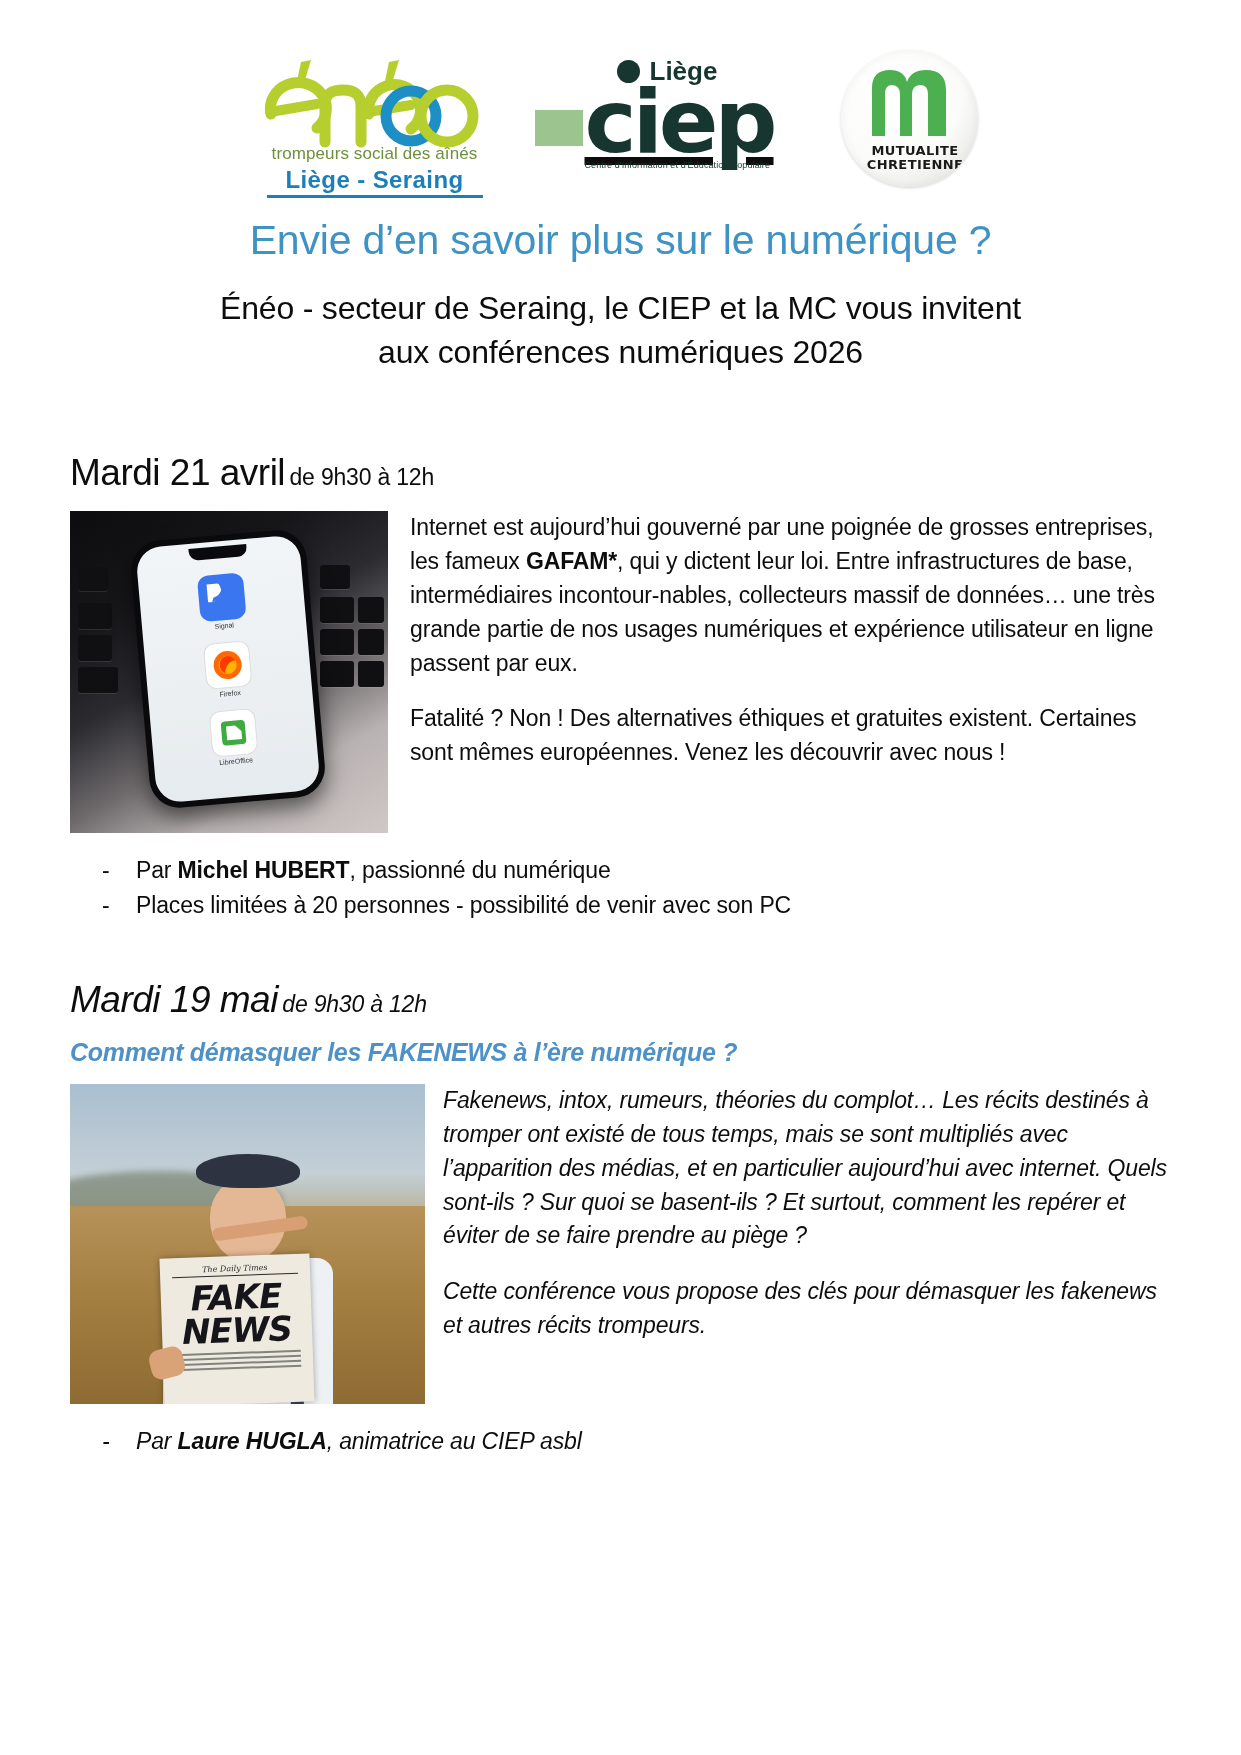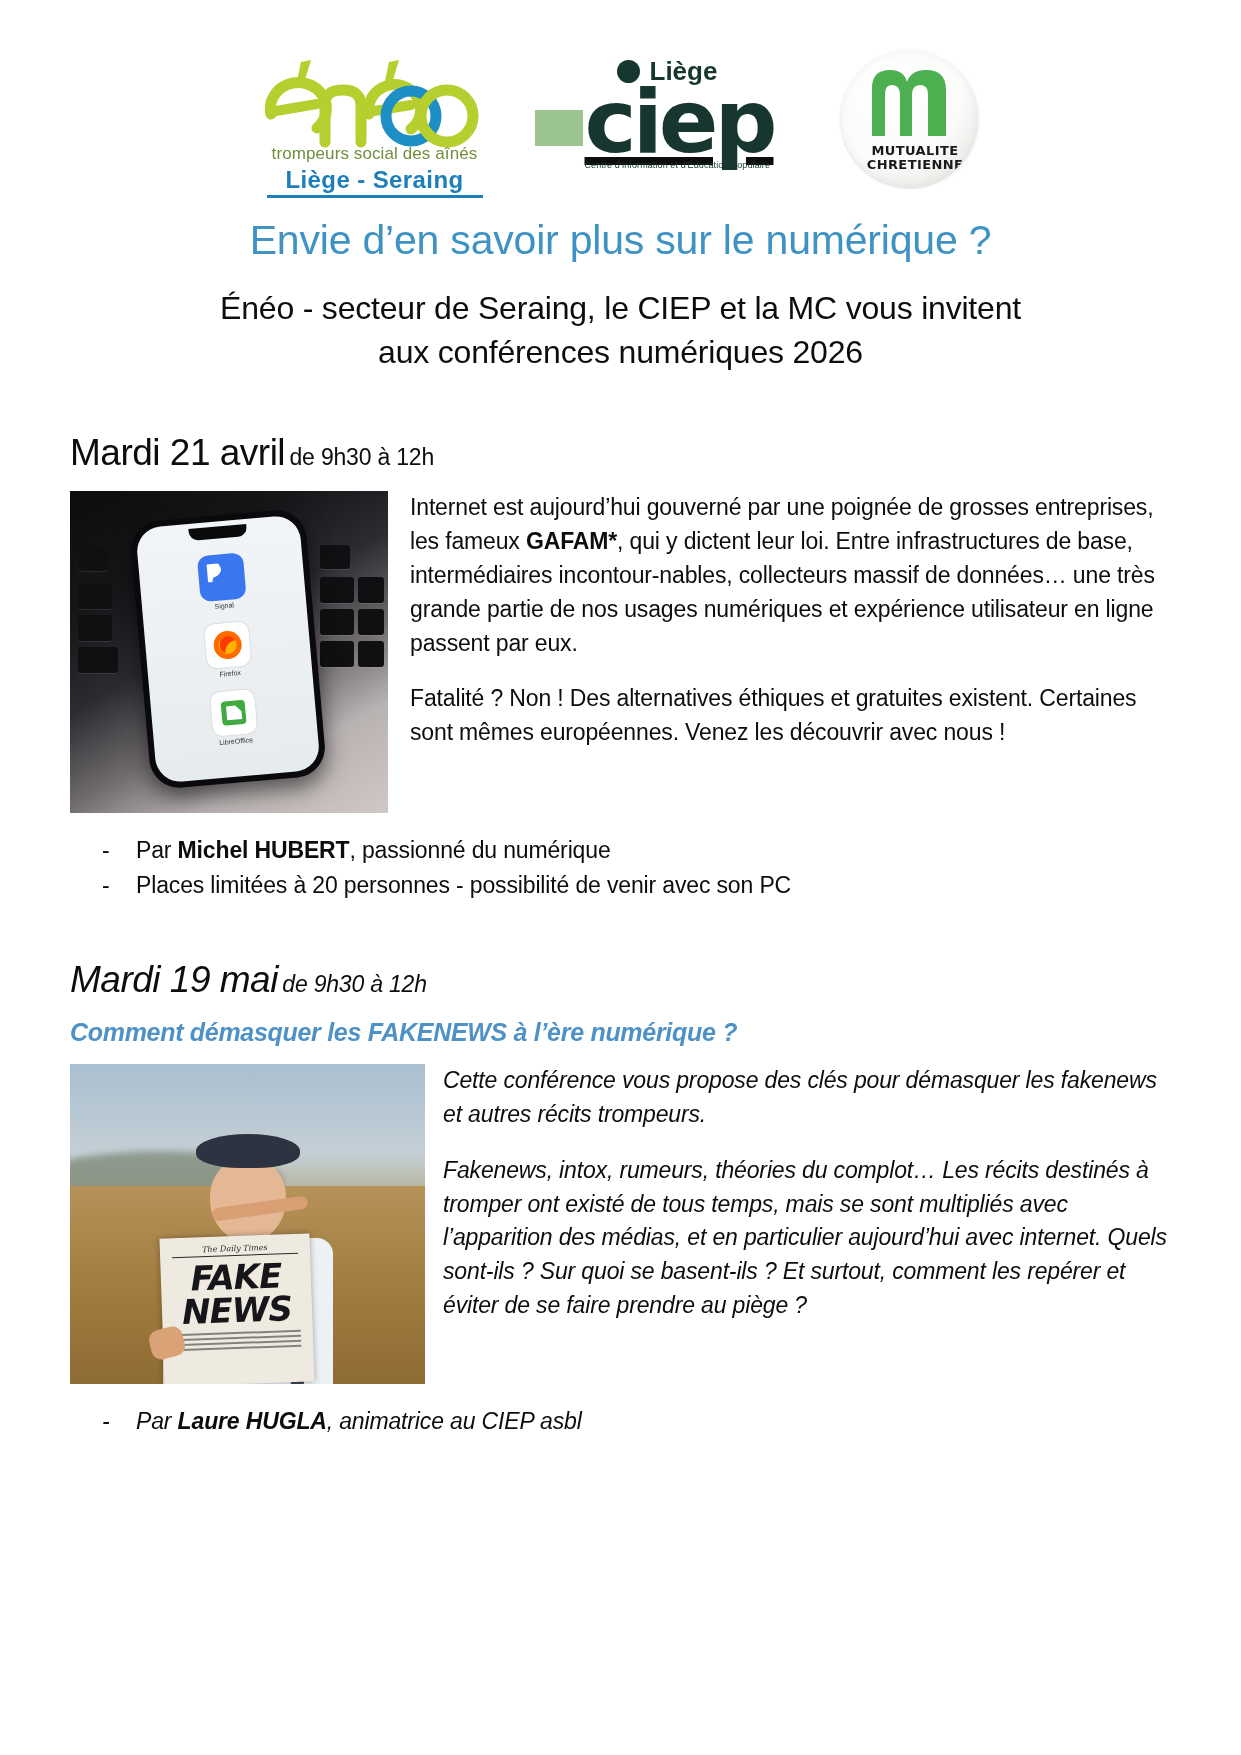--- a/index.html
+++ b/index.html
@@ -68,21 +68,21 @@
     text-align:center; color:#3f92c4; font-size:41px;
     font-weight:normal; margin-top:42px; letter-spacing:-.2px;
   }
   .title-sub {
     text-align:center; font-size:32px; line-height:1.38;
     margin-top:22px; color:#0d0d0d; letter-spacing:-.2px;
   }
 
   
   .section { padding:0 70px; }
-  .sec1 { margin-top:58px; }
+  .sec1 { margin-top:78px; }
   .sec2 { margin-top:56px;font-style:italic; }
 
   .date-line { white-space:nowrap; }
   .date-big { font-size:37px; letter-spacing:-.5px; }
   .date-small { font-size:23px; letter-spacing:-.2px; }
 
   .sec-title {
     color:#4e91c6; font-size:25px; font-weight:bold;
     margin-top:17px; letter-spacing:-.3px;
   }
@@ -334,22 +334,22 @@
               <div></div>
               <div></div>
               <div></div>
           </div>
         </div>
         <div class="p2-hand"></div>
       </div>
     </div>
 
     <div class="copy">
+      <p>Fakenews, intox, rumeurs, théories du complot… Les récits destinés à tromper ont existé de tous temps, mais se sont multipliés avec l’apparition des médias, et en particulier aujourd’hui avec internet. Quels sont-ils ? Sur quoi se basent-ils ? Et surtout, comment les repérer et éviter de se faire prendre au piège ?</p>
       <p>Cette conférence vous propose des clés pour démasquer les fakenews et autres récits trompeurs.</p>
-      <p>Fakenews, intox, rumeurs, théories du complot… Les récits destinés à tromper ont existé de tous temps, mais se sont multipliés avec l’apparition des médias, et en particulier aujourd’hui avec internet. Quels sont-ils ? Sur quoi se basent-ils ? Et surtout, comment les repérer et éviter de se faire prendre au piège ?</p>
     </div>
   </div>
 
   <div class="bullets">
     <div class="bullet">
       <span class="dash">-</span>
       <span><span>Par </span><b>Laure HUGLA</b><span>, animatrice au CIEP asbl</span></span>
     </div>
   </div>
 </div>

